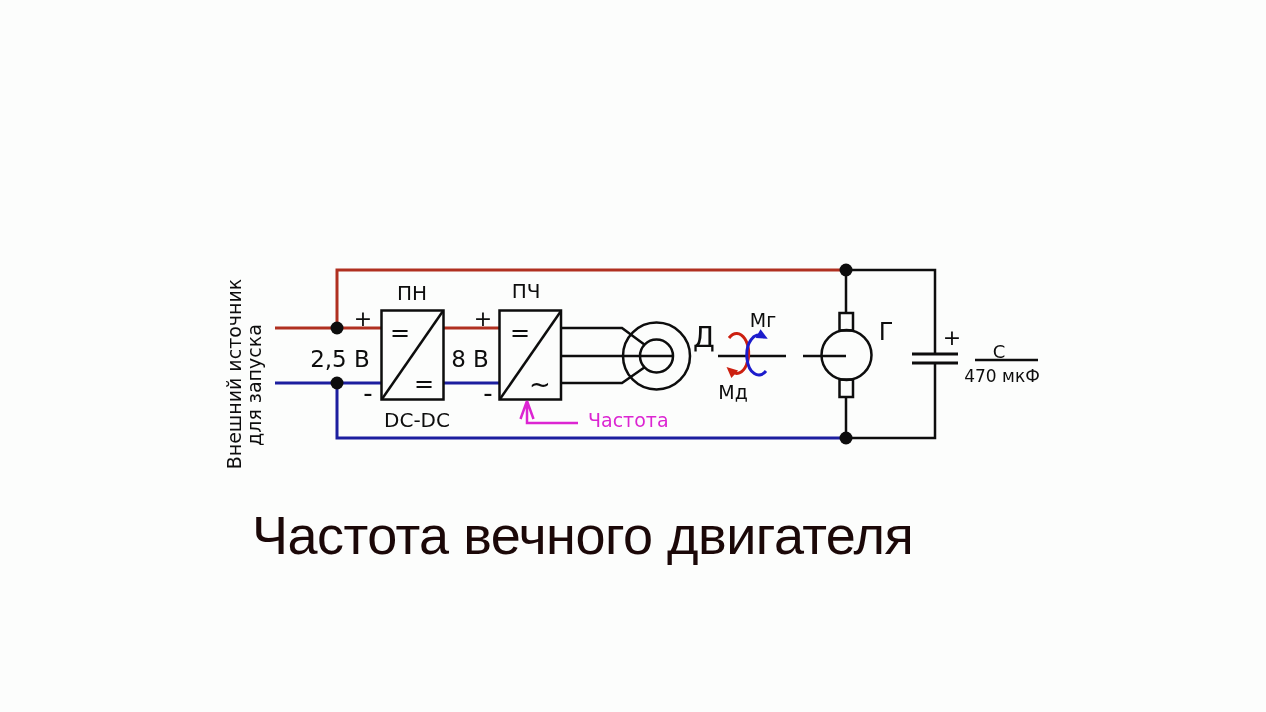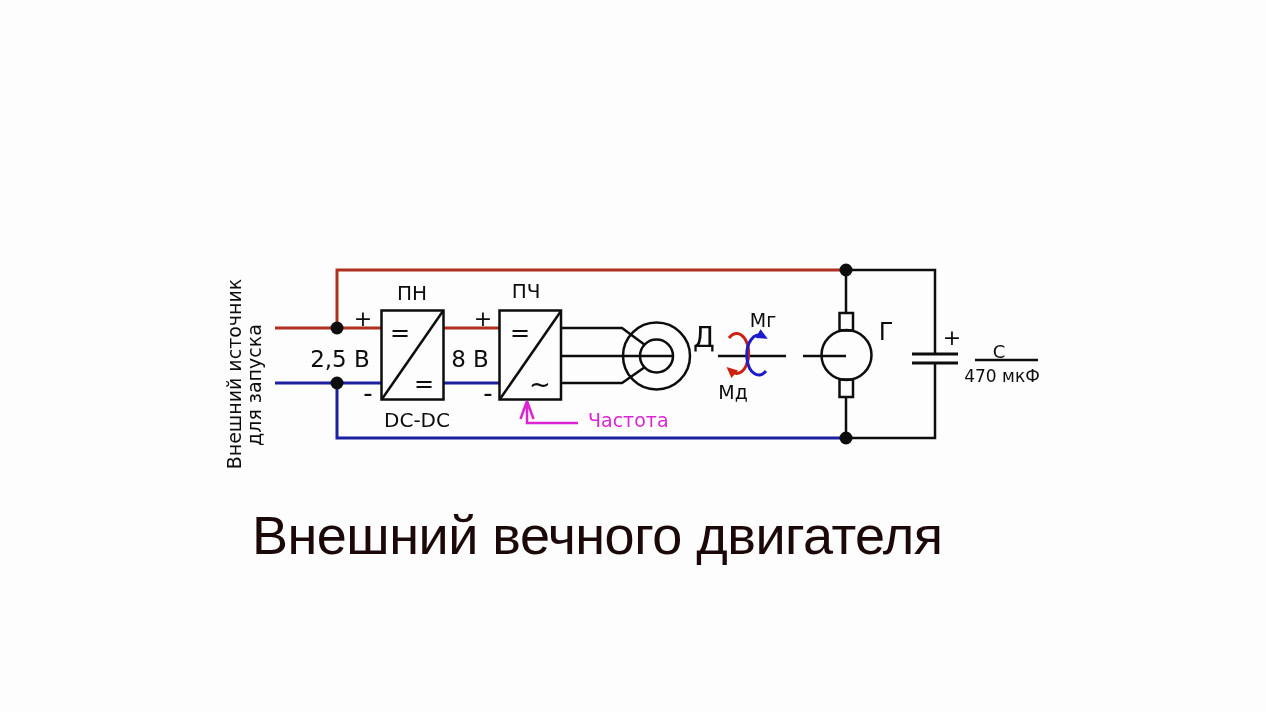--- a/index.html
+++ b/index.html
@@ -115,13 +115,13 @@
   <text class="t19 mid" x="733" y="399">Мд</text>
   <text class="t24 mid" x="886" y="340">Г</text>
 
   <text class="t22 mid" x="952" y="345">+</text>
   <text class="t18 mid" x="999" y="358">С</text>
   <text class="t17 mid" x="1002" y="382">470 мкФ</text>
 
   <text class="freq-text" x="588" y="427">Частота</text>
 </svg>
 
-<div id="main-title">Внешний вечного двигателя</div>
+<div id="main-title">Частота вечного двигателя</div>
 
 </body></html>

